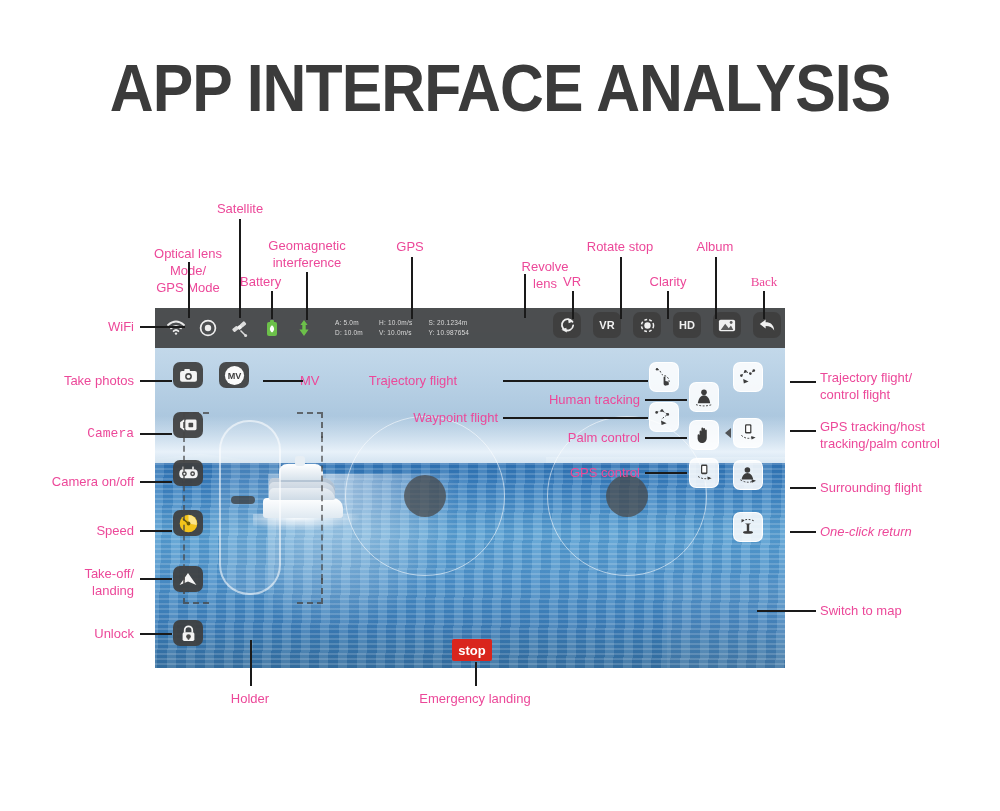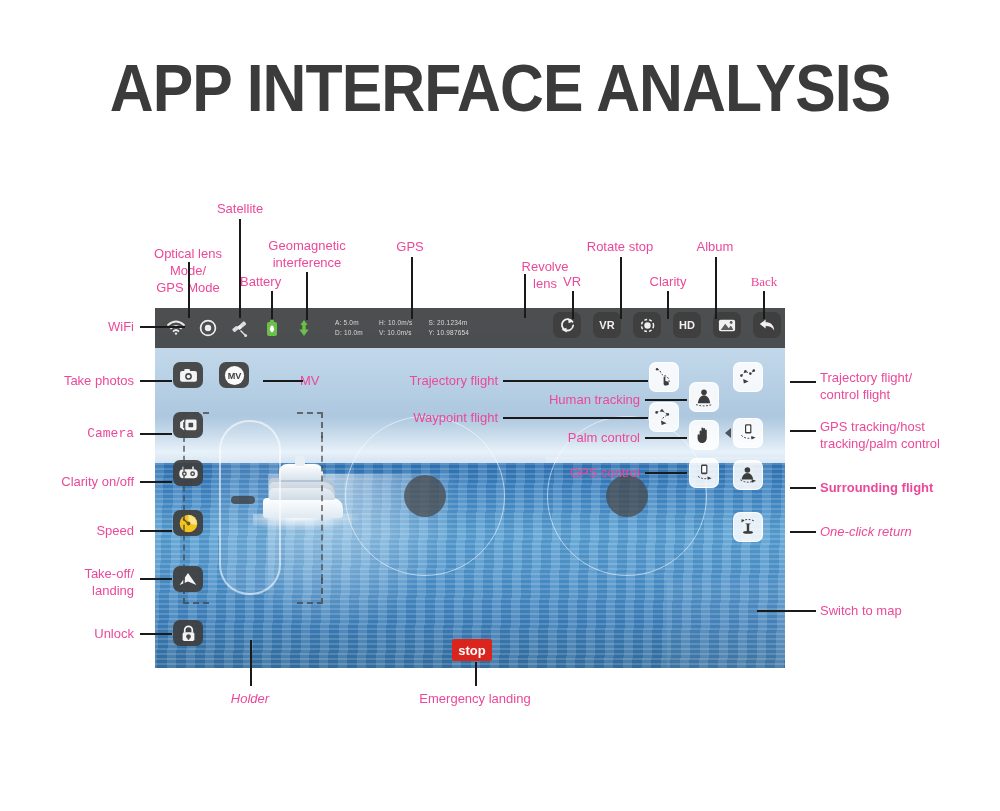--- a/index.html
+++ b/index.html
@@ -529,59 +529,59 @@
 <div class="ln v" style="left:524px; top:274px; height:44px;"></div>
 <div class="ln v" style="left:572px; top:291px; height:28px;"></div>
 <div class="ln v" style="left:620px; top:257px; height:62px;"></div>
 <div class="ln v" style="left:667px; top:291px; height:28px;"></div>
 <div class="ln v" style="left:715px; top:257px; height:62px;"></div>
 <div class="ln v" style="left:763px; top:291px; height:28px;"></div>
 
 <div class="label r" style="left:30px; top:318px; width:104px;">WiFi</div>
 <div class="label r" style="left:10px; top:372px; width:124px;">Take photos</div>
 <div class="label r" style="left:20px; top:425px; width:114px;font-family:Liberation Mono, monospace;">Camera</div>
-<div class="label r" style="left:5px; top:473px; width:129px;">Clarity on/off</div>
+<div class="label r" style="left:5px; top:473px; width:129px;">Camera on/off</div>
 <div class="label r" style="left:40px; top:522px; width:94px;">Speed</div>
 <div class="label r" style="left:30px; top:565px; width:104px;">Take-off/
 landing</div>
 <div class="label r" style="left:35px; top:625px; width:99px;">Unlock</div>
 
 <div class="ln h" style="left:140px; top:326px; width:45px;"></div>
 <div class="ln h" style="left:140px; top:380px; width:32px;"></div>
 <div class="ln h" style="left:140px; top:433px; width:32px;"></div>
 <div class="ln h" style="left:140px; top:481px; width:32px;"></div>
 <div class="ln h" style="left:140px; top:530px; width:32px;"></div>
 <div class="ln h" style="left:140px; top:578px; width:32px;"></div>
 <div class="ln h" style="left:140px; top:633px; width:32px;"></div>
 
 <div class="label l" style="left:300px; top:372px; width:60px;">MV</div>
-<div class="label r" style="left:360px; top:372px; width:138px;">Trajectory flight</div>
+<div class="label r" style="left:344px; top:372px; width:138px;text-align:center;">Trajectory flight</div>
 <div class="label r" style="left:490px; top:391px; width:150px;">Human tracking</div>
 <div class="label r" style="left:360px; top:409px; width:138px;">Waypoint flight</div>
 <div class="label r" style="left:505px; top:429px; width:135px;">Palm control</div>
 <div class="label r" style="left:505px; top:464px; width:135px;">GPS control</div>
 
 <div class="ln h" style="left:263px; top:380px; width:40px;"></div>
 <div class="ln h" style="left:503px; top:380px; width:145px;"></div>
 <div class="ln h" style="left:645px; top:399px; width:42px;"></div>
 <div class="ln h" style="left:503px; top:417px; width:145px;"></div>
 <div class="ln h" style="left:645px; top:437px; width:42px;"></div>
 <div class="ln h" style="left:645px; top:472px; width:42px;"></div>
 
 <div class="label l" style="left:820px; top:369px; width:175px;">Trajectory flight/
 control flight</div>
 <div class="label l" style="left:820px; top:418px; width:180px;">GPS tracking/host
 tracking/palm control</div>
-<div class="label l" style="left:820px; top:479px; width:180px;font-weight:bold;">Surrounding flight</div>
+<div class="label l" style="left:820px; top:479px; width:180px;">Surrounding flight</div>
 <div class="label l" style="left:820px; top:523px; width:180px;font-style:italic;">One-click return</div>
 <div class="label l" style="left:820px; top:602px; width:180px;">Switch to map</div>
 
 <div class="ln h" style="left:790px; top:381px; width:26px;"></div>
 <div class="ln h" style="left:790px; top:430px; width:26px;"></div>
 <div class="ln h" style="left:790px; top:487px; width:26px;"></div>
 <div class="ln h" style="left:790px; top:531px; width:26px;"></div>
 <div class="ln h" style="left:757px; top:610px; width:59px;"></div>
 
-<div class="label c" style="left:195px; top:690px; width:110px;font-style:italic;">Holder</div>
+<div class="label c" style="left:195px; top:690px; width:110px;">Holder</div>
 <div class="label c" style="left:385px; top:690px; width:180px;">Emergency landing</div>
 
 <div class="ln v" style="left:250px; top:640px; height:46px;"></div>
 <div class="ln v" style="left:475px; top:662px; height:24px;"></div>
 
 </body></html>

